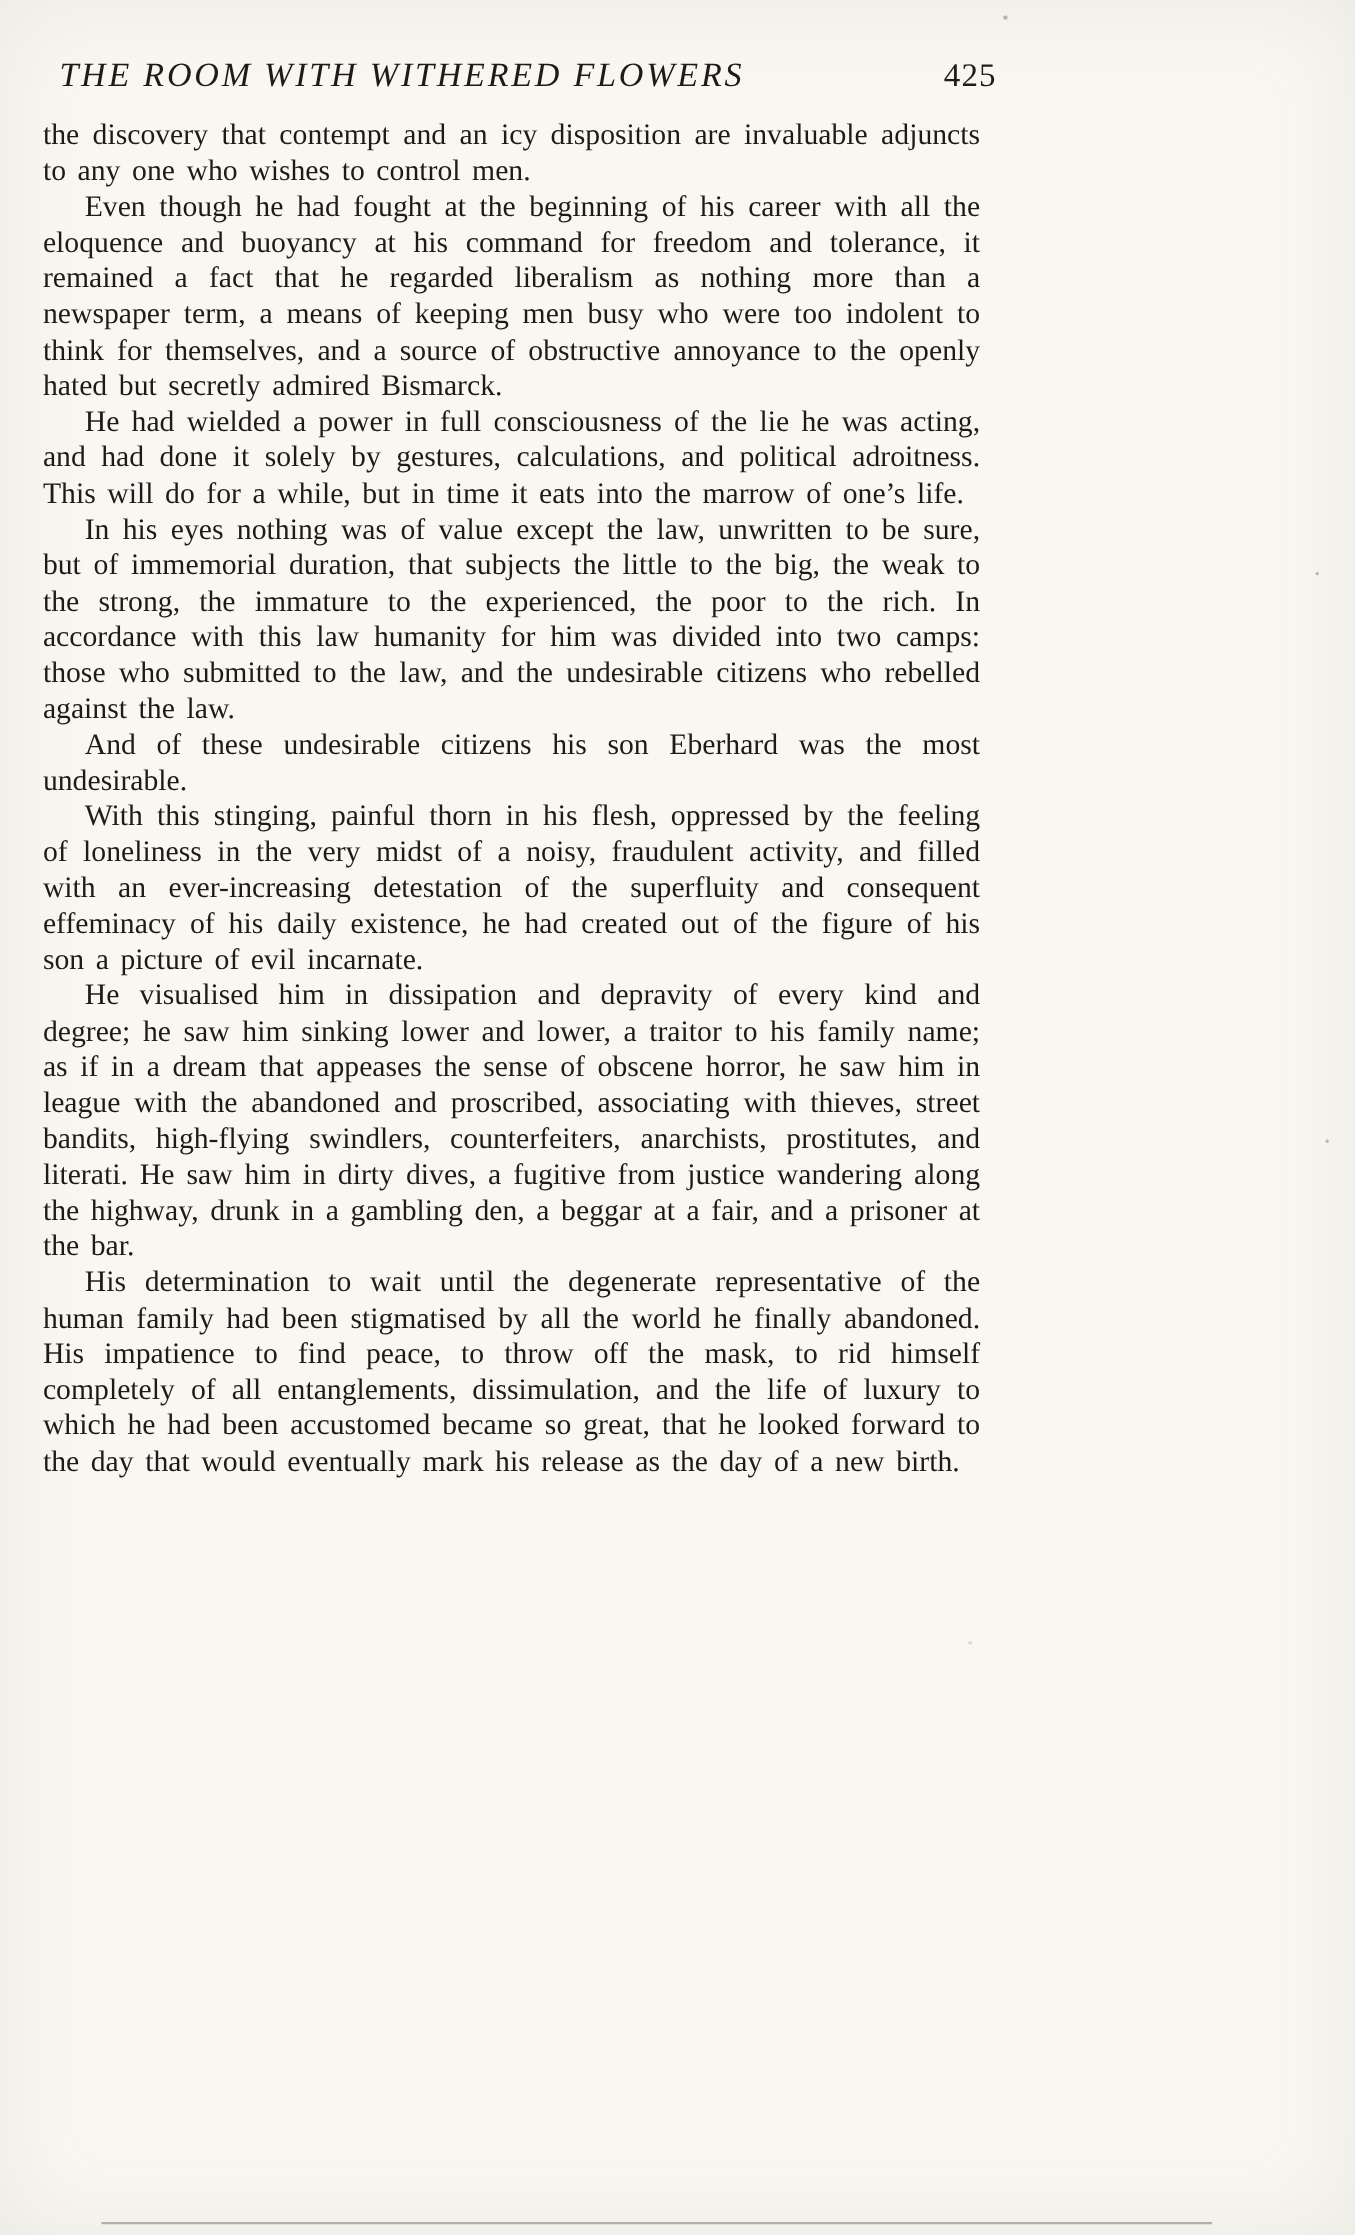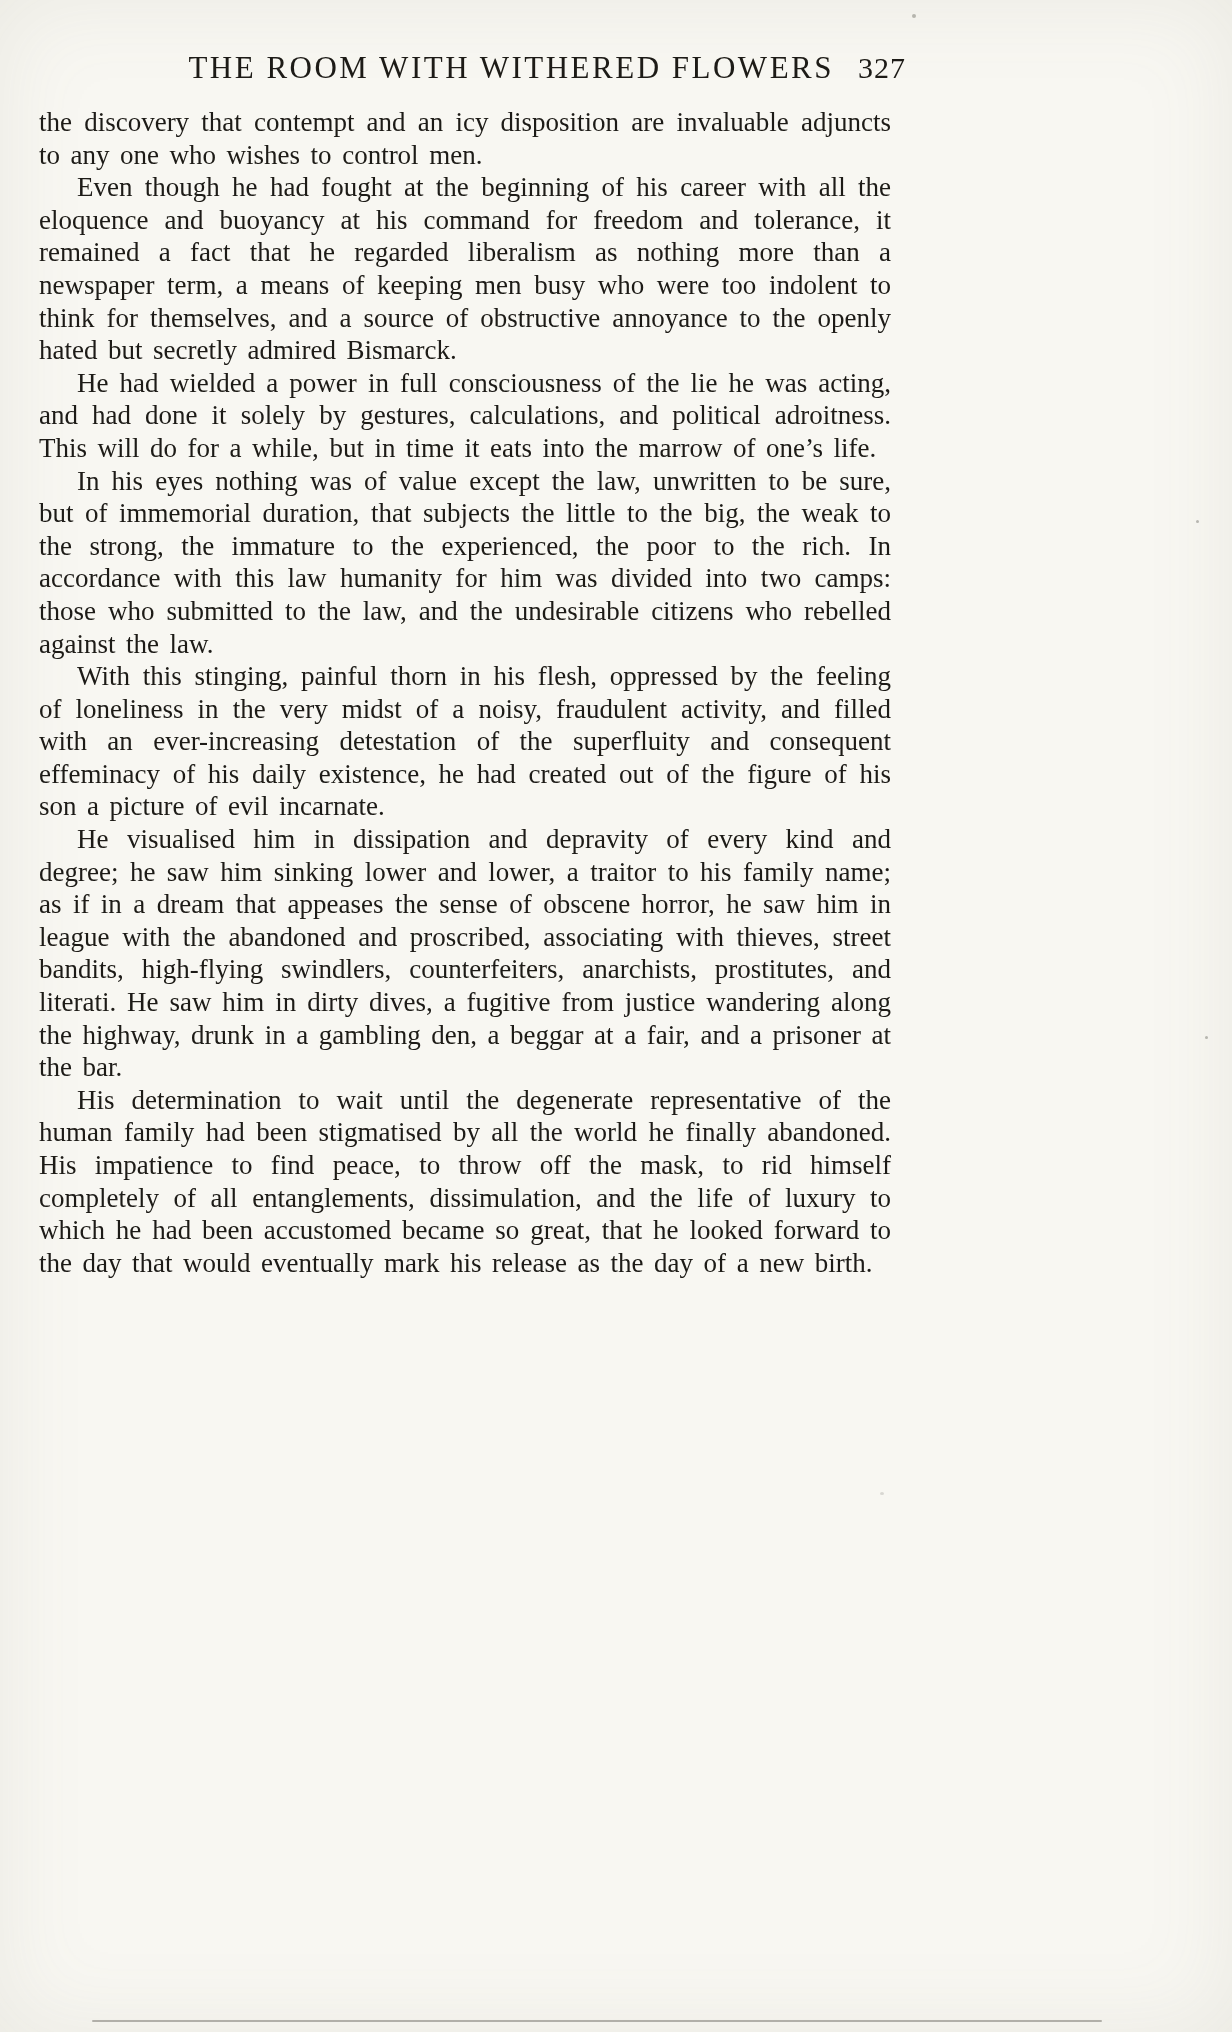--- a/index.html
+++ b/index.html
@@ -20,24 +20,25 @@
   .running-head {
     position: absolute;
     top: 50px;
     left: 54px;
     width: 852px;
     display: flex;
     align-items: baseline;
   }
   .running-title {
     flex: 1;
-    text-align: right;
+    text-align: left;
     font-size: 31px;
     letter-spacing: 2.5px;
     white-space: nowrap;
+    font-style: italic;
   }
   .folio {
     font-size: 30px;
     margin-left: 24px;
     letter-spacing: 1px;
   }
   .text-block {
     position: absolute;
     top: 106px;
     left: 39px;
@@ -72,28 +73,29 @@
   .speck-3 { width: 3px; height: 3px; top: 1036px; left: 1205px; }
   .speck-4 { width: 4px; height: 3px; top: 1492px; left: 880px; opacity: .5; }
 </style>
 </head>
 <body>
 
 <div class="page">
 
   <header class="running-head">
     <span class="running-title">THE ROOM WITH WITHERED FLOWERS</span>
-    <span class="folio">327</span>
+    <span class="folio">425</span>
   </header>
 
   <main class="text-block">
     <p>the discovery that contempt and an icy disposition are invaluable adjuncts to any one who wishes to control men.</p>
     <p class="indent">Even though he had fought at the beginning of his career with all the eloquence and buoyancy at his command for freedom and tolerance, it remained a fact that he regarded liberalism as nothing more than a newspaper term, a means of keeping men busy who were too indolent to think for themselves, and a source of obstructive annoyance to the openly hated but secretly admired Bismarck.</p>
     <p class="indent">He had wielded a power in full consciousness of the lie he was acting, and had done it solely by gestures, calculations, and political adroitness.  This will do for a while, but in time it eats into the marrow of one’s life.</p>
     <p class="indent">In his eyes nothing was of value except the law, unwritten to be sure, but of immemorial duration, that subjects the little to the big, the weak to the strong, the immature to the experienced, the poor to the rich.  In accordance with this law humanity for him was divided into two camps: those who submitted to the law, and the undesirable citizens who rebelled against the law.</p>
+    <p class="indent">And of these undesirable citizens his son Eberhard was the most undesirable.</p>
     <p class="indent">With this stinging, painful thorn in his flesh, oppressed by the feeling of loneliness in the very midst of a noisy, fraudulent activity, and filled with an ever-increasing detestation of the superfluity and consequent effeminacy of his daily existence, he had created out of the figure of his son a picture of evil incarnate.</p>
     <p class="indent">He visualised him in dissipation and depravity of every kind and degree; he saw him sinking lower and lower, a traitor to his family name; as if in a dream that appeases the sense of obscene horror, he saw him in league with the abandoned and proscribed, associating with thieves, street bandits, high-flying swindlers, counterfeiters, anarchists, prostitutes, and literati.  He saw him in dirty dives, a fugitive from justice wandering along the highway, drunk in a gambling den, a beggar at a fair, and a prisoner at the bar.</p>
     <p class="indent">His determination to wait until the degenerate representative of the human family had been stigmatised by all the world he finally abandoned.  His impatience to find peace, to throw off the mask, to rid himself completely of all entanglements, dissimulation, and the life of luxury to which he had been accustomed became so great, that he looked forward to the day that would eventually mark his release as the day of a new birth.</p>
   </main>
 
   <div class="speck speck-1"></div>
   <div class="speck speck-2"></div>
   <div class="speck speck-3"></div>
   <div class="speck speck-4"></div>
 

